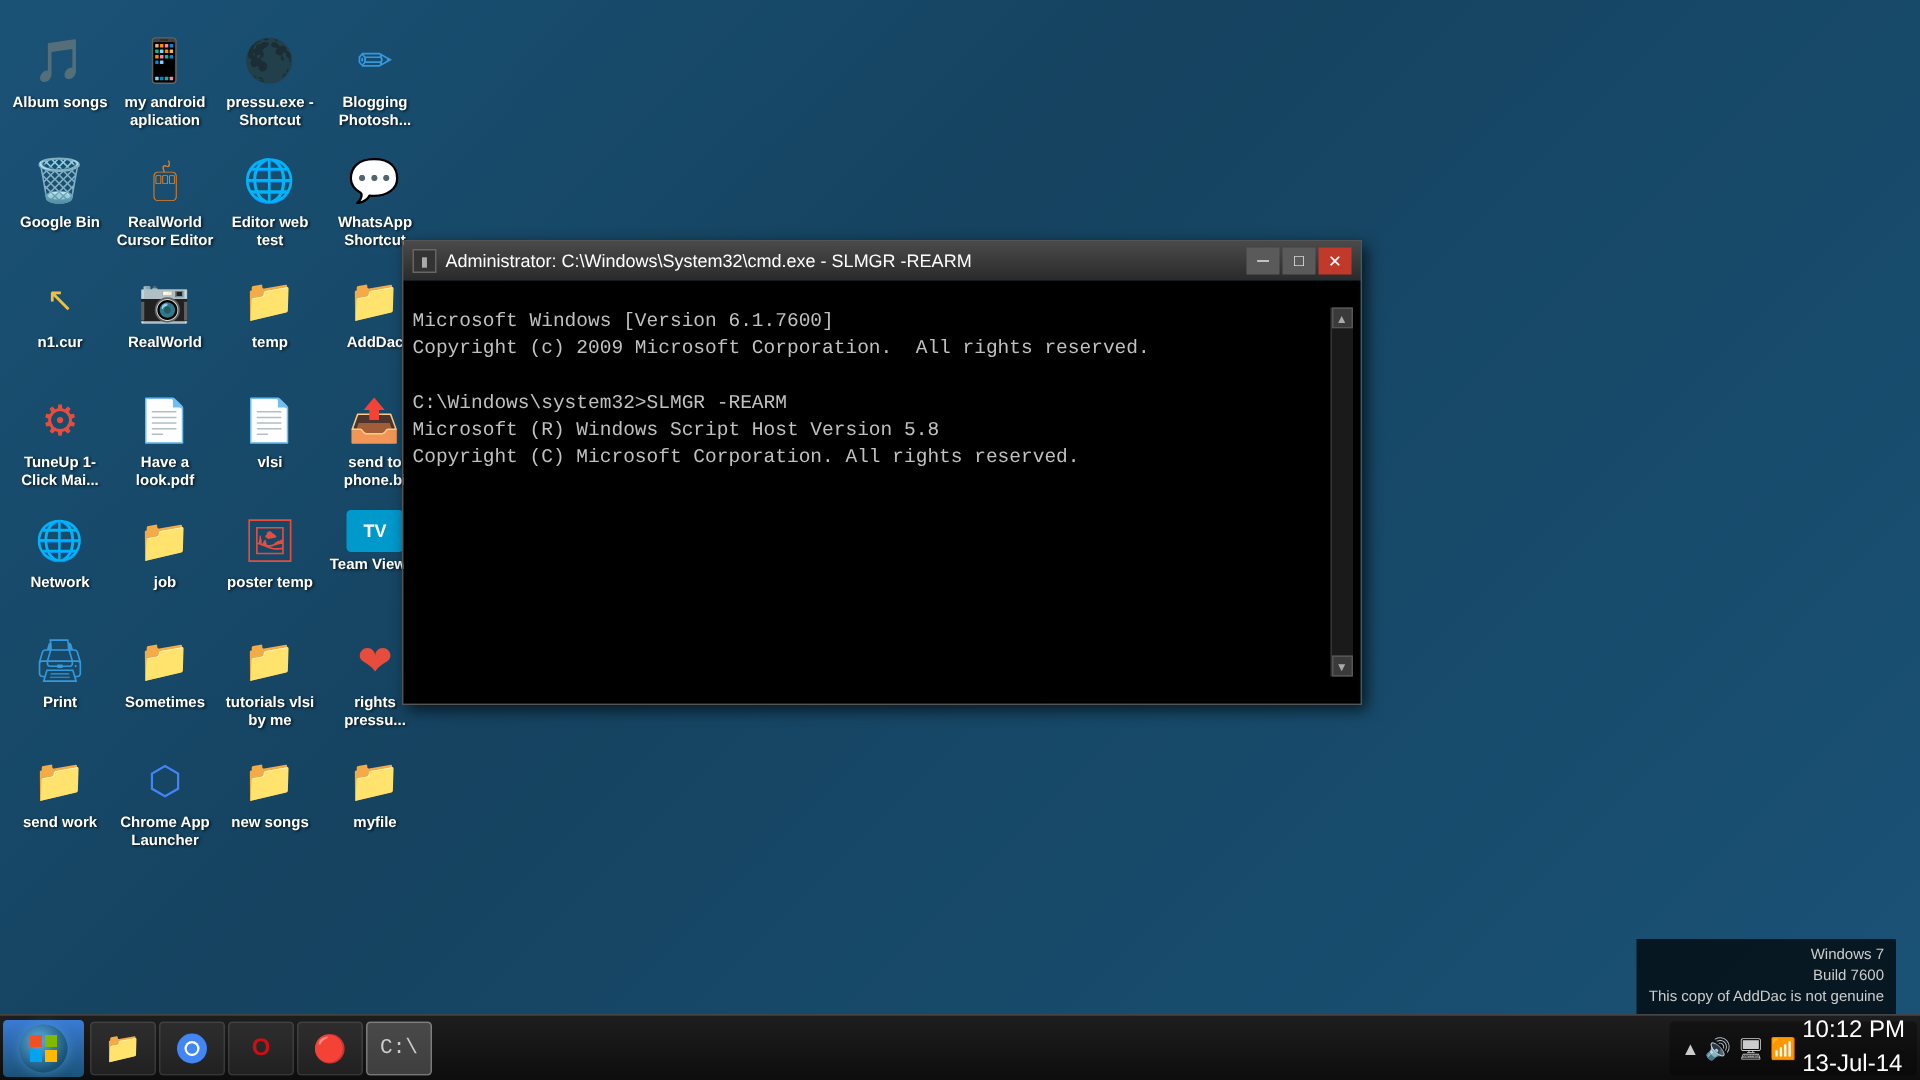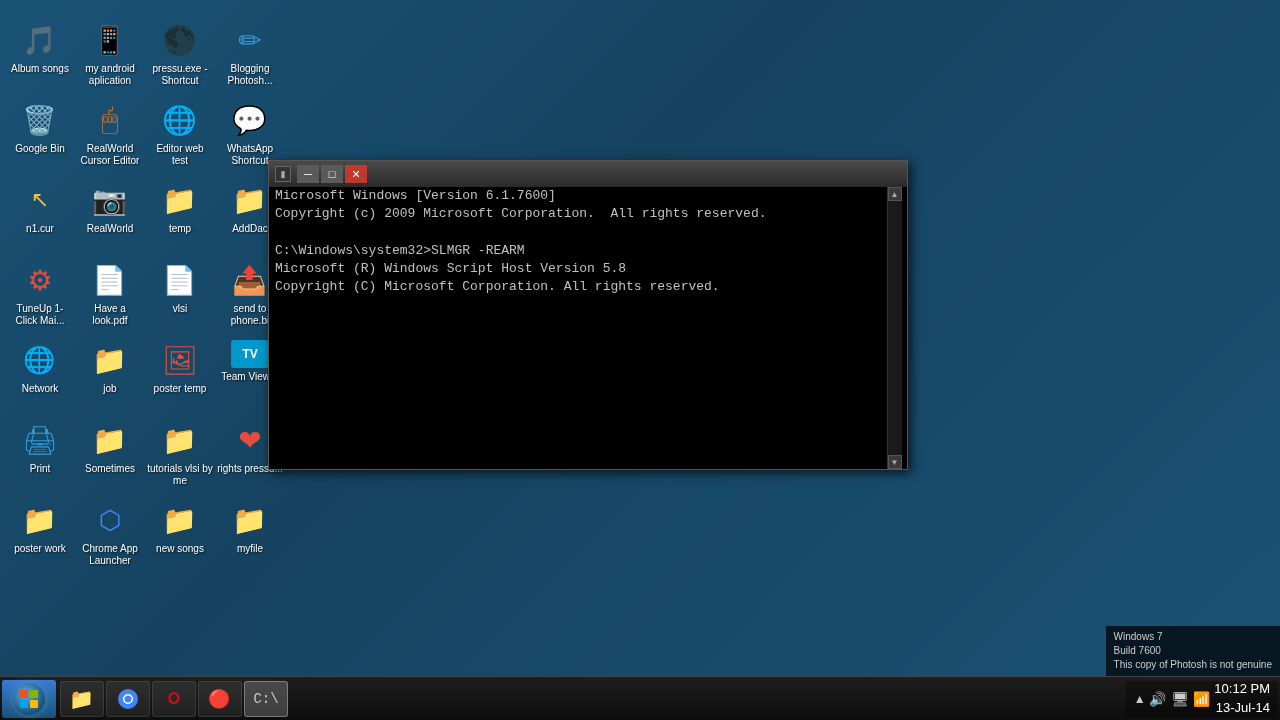--- a/index.html
+++ b/index.html
@@ -56,20 +56,21 @@
     }
 
     .icon-label {
       color: white;
       font-size: 10px;
       text-align: center;
       line-height: 1.2;
       text-shadow: 1px 1px 2px rgba(0,0,0,0.8);
       word-break: break-word;
       max-width: 66px;
+      font-weight: bold;
     }
 
     
     .cmd-window {
       position: absolute;
       top: 160px;
       left: 268px;
       width: 640px;
       height: 310px;
       border: 1px solid #555;
@@ -125,21 +126,21 @@
       font-family: 'Webdings', 'Segoe UI', sans-serif;
     }
 
     .cmd-btn-min { background: #5a5a5a; }
     .cmd-btn-max { background: #5a5a5a; }
     .cmd-btn-close { background: #c0392b; }
 
     .cmd-body {
       background: #000;
       flex: 1;
-      padding: 0 6px;
+      padding: 18px 6px;
       overflow: hidden;
       display: flex;
     }
 
     .cmd-content {
       flex: 1;
       font-family: 'Courier New', Lucida Console, monospace;
       font-size: 13px;
       color: #c0c0c0;
       white-space: pre;
@@ -247,35 +248,35 @@
       border-radius: 3px;
       height: 36px;
     }
 
     .tray-icon {
       font-size: 14px;
       color: #ccc;
     }
 
     .clock {
-      text-align: right;
-      font-size: 13px;
+      font-size: 16px;
       color: white;
       line-height: 1.4;
     }
 
     
     .win-notice {
       position: absolute;
       bottom: 44px;
-      right: 0;
+      right: 16px;
       background: rgba(0,0,0,0.7);
       color: #ccc;
       font-size: 10px;
       padding: 4px 8px;
+      text-align: right;
       line-height: 1.4;
     }
   </style>
 </head>
 <body>
 
 <div class="desktop">
 
   <div class="desktop-icons">
 
@@ -298,21 +299,21 @@
     <div class="desktop-icon">
       <div class="icon-img" style="color:#5dade2; font-size:26px;">🌐</div>
       <div class="icon-label">Network</div>
     </div>
     <div class="desktop-icon">
       <div class="icon-img" style="color:#3498db;">🖨</div>
       <div class="icon-label">Print</div>
     </div>
     <div class="desktop-icon">
       <div class="icon-img" style="color:#f0c040;">📁</div>
-      <div class="icon-label">poster work</div>
+      <div class="icon-label">send work</div>
     </div>
 
     <div class="desktop-icon">
       <div class="icon-img" style="color:#58d68d;">📱</div>
       <div class="icon-label">my android aplication</div>
     </div>
     <div class="desktop-icon">
       <div class="icon-img" style="color:#e67e22;">🖱</div>
       <div class="icon-label">RealWorld Cursor Editor</div>
     </div>
@@ -393,20 +394,21 @@
 
     <div class="desktop-icon">
       <div class="icon-img" style="color:#f0c040;">📁</div>
       <div class="icon-label">myfile</div>
     </div>
   </div>
 
   <div class="cmd-window">
     <div class="cmd-titlebar">
       <div class="cmd-icon">▮</div>
+      <div class="cmd-title-text">Administrator: C:\Windows\System32\cmd.exe - SLMGR  -REARM</div>
       <div class="cmd-controls">
         <button class="cmd-btn cmd-btn-min">─</button>
         <button class="cmd-btn cmd-btn-max">□</button>
         <button class="cmd-btn cmd-btn-close">✕</button>
       </div>
     </div>
     <div class="cmd-body">
       <div class="cmd-content">Microsoft Windows [Version 6.1.7600]
 Copyright (c) 2009 Microsoft Corporation.  All rights reserved.
 
@@ -419,21 +421,21 @@
         <div class="scrollbar-up">▲</div>
         <div class="scrollbar-track"></div>
         <div class="scrollbar-down">▼</div>
       </div>
     </div>
   </div>
 
   <div class="win-notice">
     <div>Windows 7</div>
     <div>Build 7600</div>
-    <div>This copy of Photosh is not genuine</div>
+    <div>This copy of AddDac is not genuine</div>
   </div>
 
   <div class="taskbar">
     <div class="start-button">
       <div class="start-orb">
         <svg width="20" height="20" viewBox="0 0 20 20">
           <rect x="1" y="1" width="8" height="8" fill="#f25022"></rect>
           <rect x="11" y="1" width="8" height="8" fill="#7fba00"></rect>
           <rect x="1" y="11" width="8" height="8" fill="#00a4ef"></rect>
           <rect x="11" y="11" width="8" height="8" fill="#ffb900"></rect>

